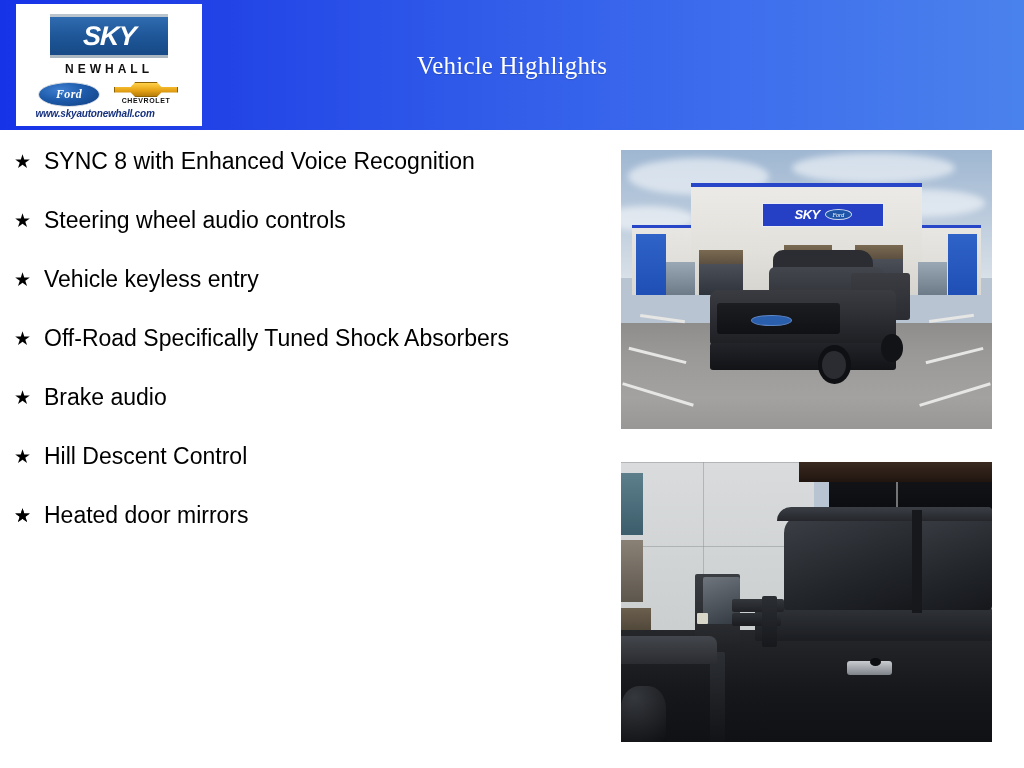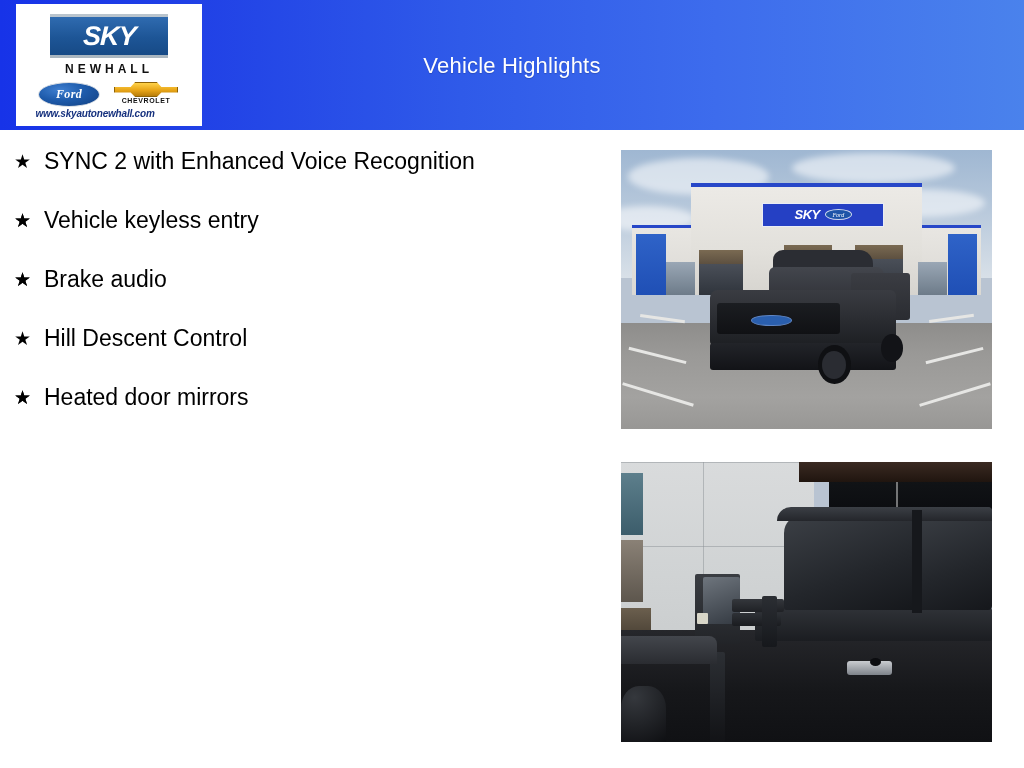--- a/index.html
+++ b/index.html
@@ -11,23 +11,24 @@
   }
   #slide { position:relative; width:1024px; height:768px; background:#fff; }
 
   
   #header {
     position:absolute; left:0; top:0; width:1024px; height:130px;
     background:linear-gradient(90deg, #1733e8 0%, #2040e6 18%, #2f5ae9 45%, #3d6ced 70%, #4a82ec 100%);
   }
   #header-title {
     position:absolute; left:0; top:52px; width:1024px;
-    text-align:center; color:#ffffff; font-size:22px;
+    text-align:center; color:#ffffff; font-size:25px;
     letter-spacing:.2px; line-height:28px;
     text-shadow:0 1px 1px rgba(0,0,0,.18);
+    font-family:Liberation Serif, serif;
   }
 
   
   #logo-box {
     position:absolute; left:16px; top:4px; width:186px; height:122px;
     background:#ffffff; overflow:hidden;
   }
   .logo-inner { position:absolute; inset:0; }
   #logo-sky-box {
     position:absolute; left:34px; top:10px; width:118px; height:44px;
@@ -160,34 +161,36 @@
         </div>
         <div id="logo-url">www.skyautonewhall.com</div>
       </div>
     </div>
   </div>
 
   <div id="bullets">
 
     <div class="bullet-item">
       <span class="bullet-star">★</span>
-      <span class="bullet-text">SYNC 2 with Enhanced Voice Recognition</span>
-    </div>
-
-    <div class="bullet-item">
-      <span class="bullet-star">★</span>
+      <span class="bullet-text">SYNC 8 with Enhanced Voice Recognition</span>
+    </div>
+
+    <div class="bullet-item">
+      <span class="bullet-star">★</span>
+      <span class="bullet-text">Steering wheel audio controls</span>
     </div>
 
     <div class="bullet-item">
       <span class="bullet-star">★</span>
       <span class="bullet-text">Vehicle keyless entry</span>
     </div>
 
     <div class="bullet-item">
       <span class="bullet-star">★</span>
+      <span class="bullet-text">Off-Road Specifically Tuned Shock Absorbers</span>
     </div>
 
     <div class="bullet-item">
       <span class="bullet-star">★</span>
       <span class="bullet-text">Brake audio</span>
     </div>
 
     <div class="bullet-item">
       <span class="bullet-star">★</span>
       <span class="bullet-text">Hill Descent Control</span>

